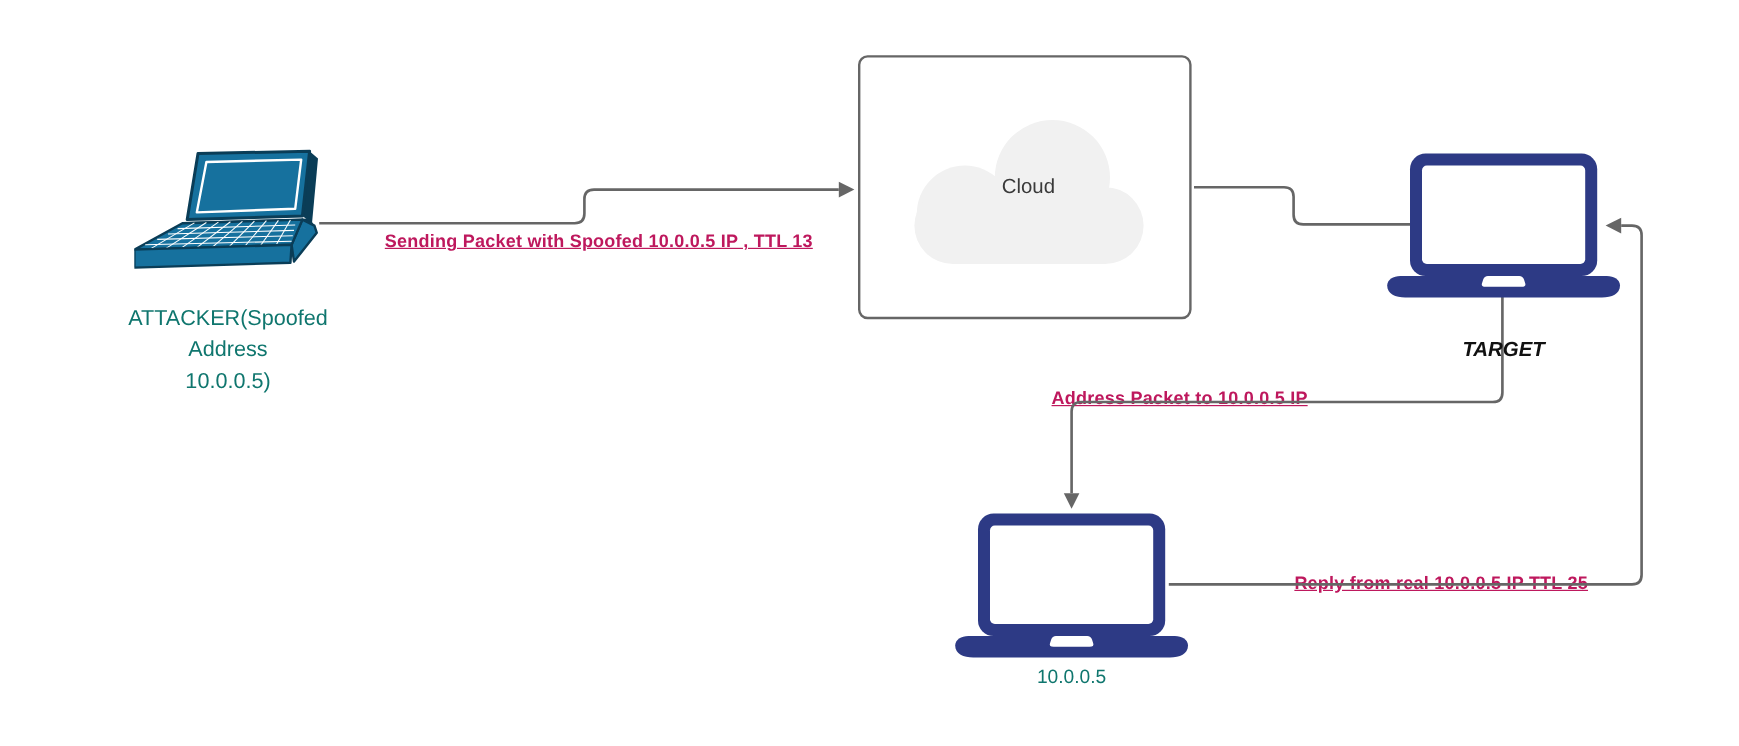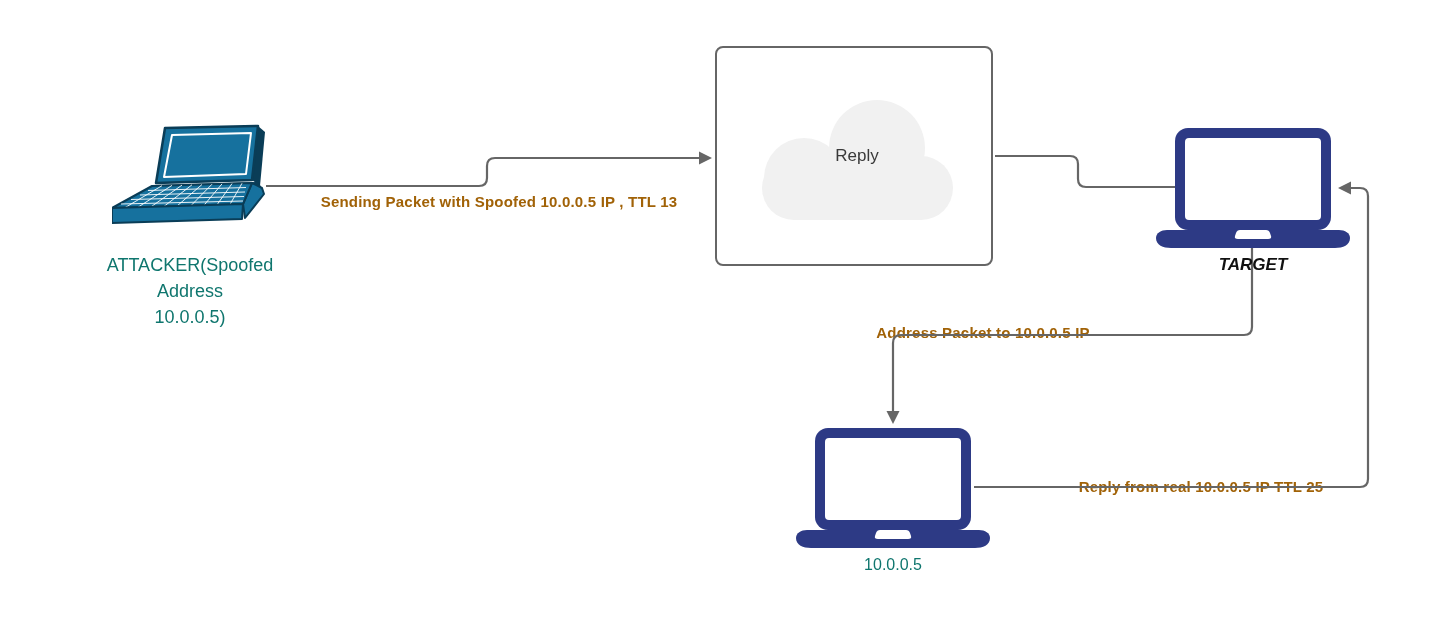--- a/index.html
+++ b/index.html
@@ -6,31 +6,31 @@
   .canvas{
     position:relative;width:1449px;height:622px;background:#ffffff;
     font-family:"Liberation Sans",sans-serif;overflow:hidden;
   }
   .abs{position:absolute;}
   svg{display:block;}
 
   
   .edge-label{
     position:absolute;transform:translate(-50%,-50%);
-    font:700 15px "Liberation Sans",sans-serif;color:#a16207;
-    white-space:nowrap;letter-spacing:.2px;
+    font:700 15px "Liberation Sans",sans-serif;color:#be185d;
+    white-space:nowrap;letter-spacing:.2px;text-decoration:underline;
   }
 
   
   .node-label{
     position:absolute;transform:translate(-50%,-50%);
     color:#0f766e;text-align:center;white-space:pre-line;
   }
   .attacker-label{font:400 18px "Liberation Sans",sans-serif;line-height:26px;}
-  .target-label{font:italic 700 17px "Liberation Sans",sans-serif;color:#111;}
+  .target-label{font:italic 700 17px "Liberation Sans",sans-serif;color:#111;margin-top:27px;}
   .host-label{font:400 16px "Liberation Sans",sans-serif;}
 
   
   .cloud-box{
     position:absolute;left:715px;top:46px;width:278px;height:220px;
     border:2px solid #666666;border-radius:8px;background:#ffffff;box-sizing:border-box;
   }
   .cloud-label{
     position:absolute;left:140px;top:108px;transform:translate(-50%,-50%);
     font:400 17px "Liberation Sans",sans-serif;color:#3a3a3a;
@@ -46,21 +46,21 @@
   <div class="edge-label" style="left:1201px;top:486px;">Reply from real 10.0.0.5 IP TTL 25</div>
 
   <div class="cloud-box">
     <svg class="abs" style="left:38px;top:50px;" width="202" height="126" viewBox="0 0 202 126">
       <g fill="#f1f1f1">
         <circle cx="49" cy="80" r="40"></circle>
         <circle cx="122" cy="50" r="48"></circle>
         <rect x="7" y="58" width="191" height="64" rx="32"></rect>
       </g>
     </svg>
-    <div class="cloud-label">Reply</div>
+    <div class="cloud-label">Cloud</div>
   </div>
 
   <svg class="abs" style="left:0;top:0;pointer-events:none;" width="1449" height="622" viewBox="0 0 1449 622">
     <g stroke="#666666" stroke-width="2.2" fill="none">
 
       <path d="M266,186 H479 Q487,186 487,178 V166 Q487,158 495,158 H699"></path>
 
       <path d="M995,156 H1070 Q1078,156 1078,164 V179 Q1078,187 1086,187 H1178"></path>
 
       <path d="M1252,246 V327 Q1252,335 1244,335 H901 Q893,335 893,343 V411"></path>

